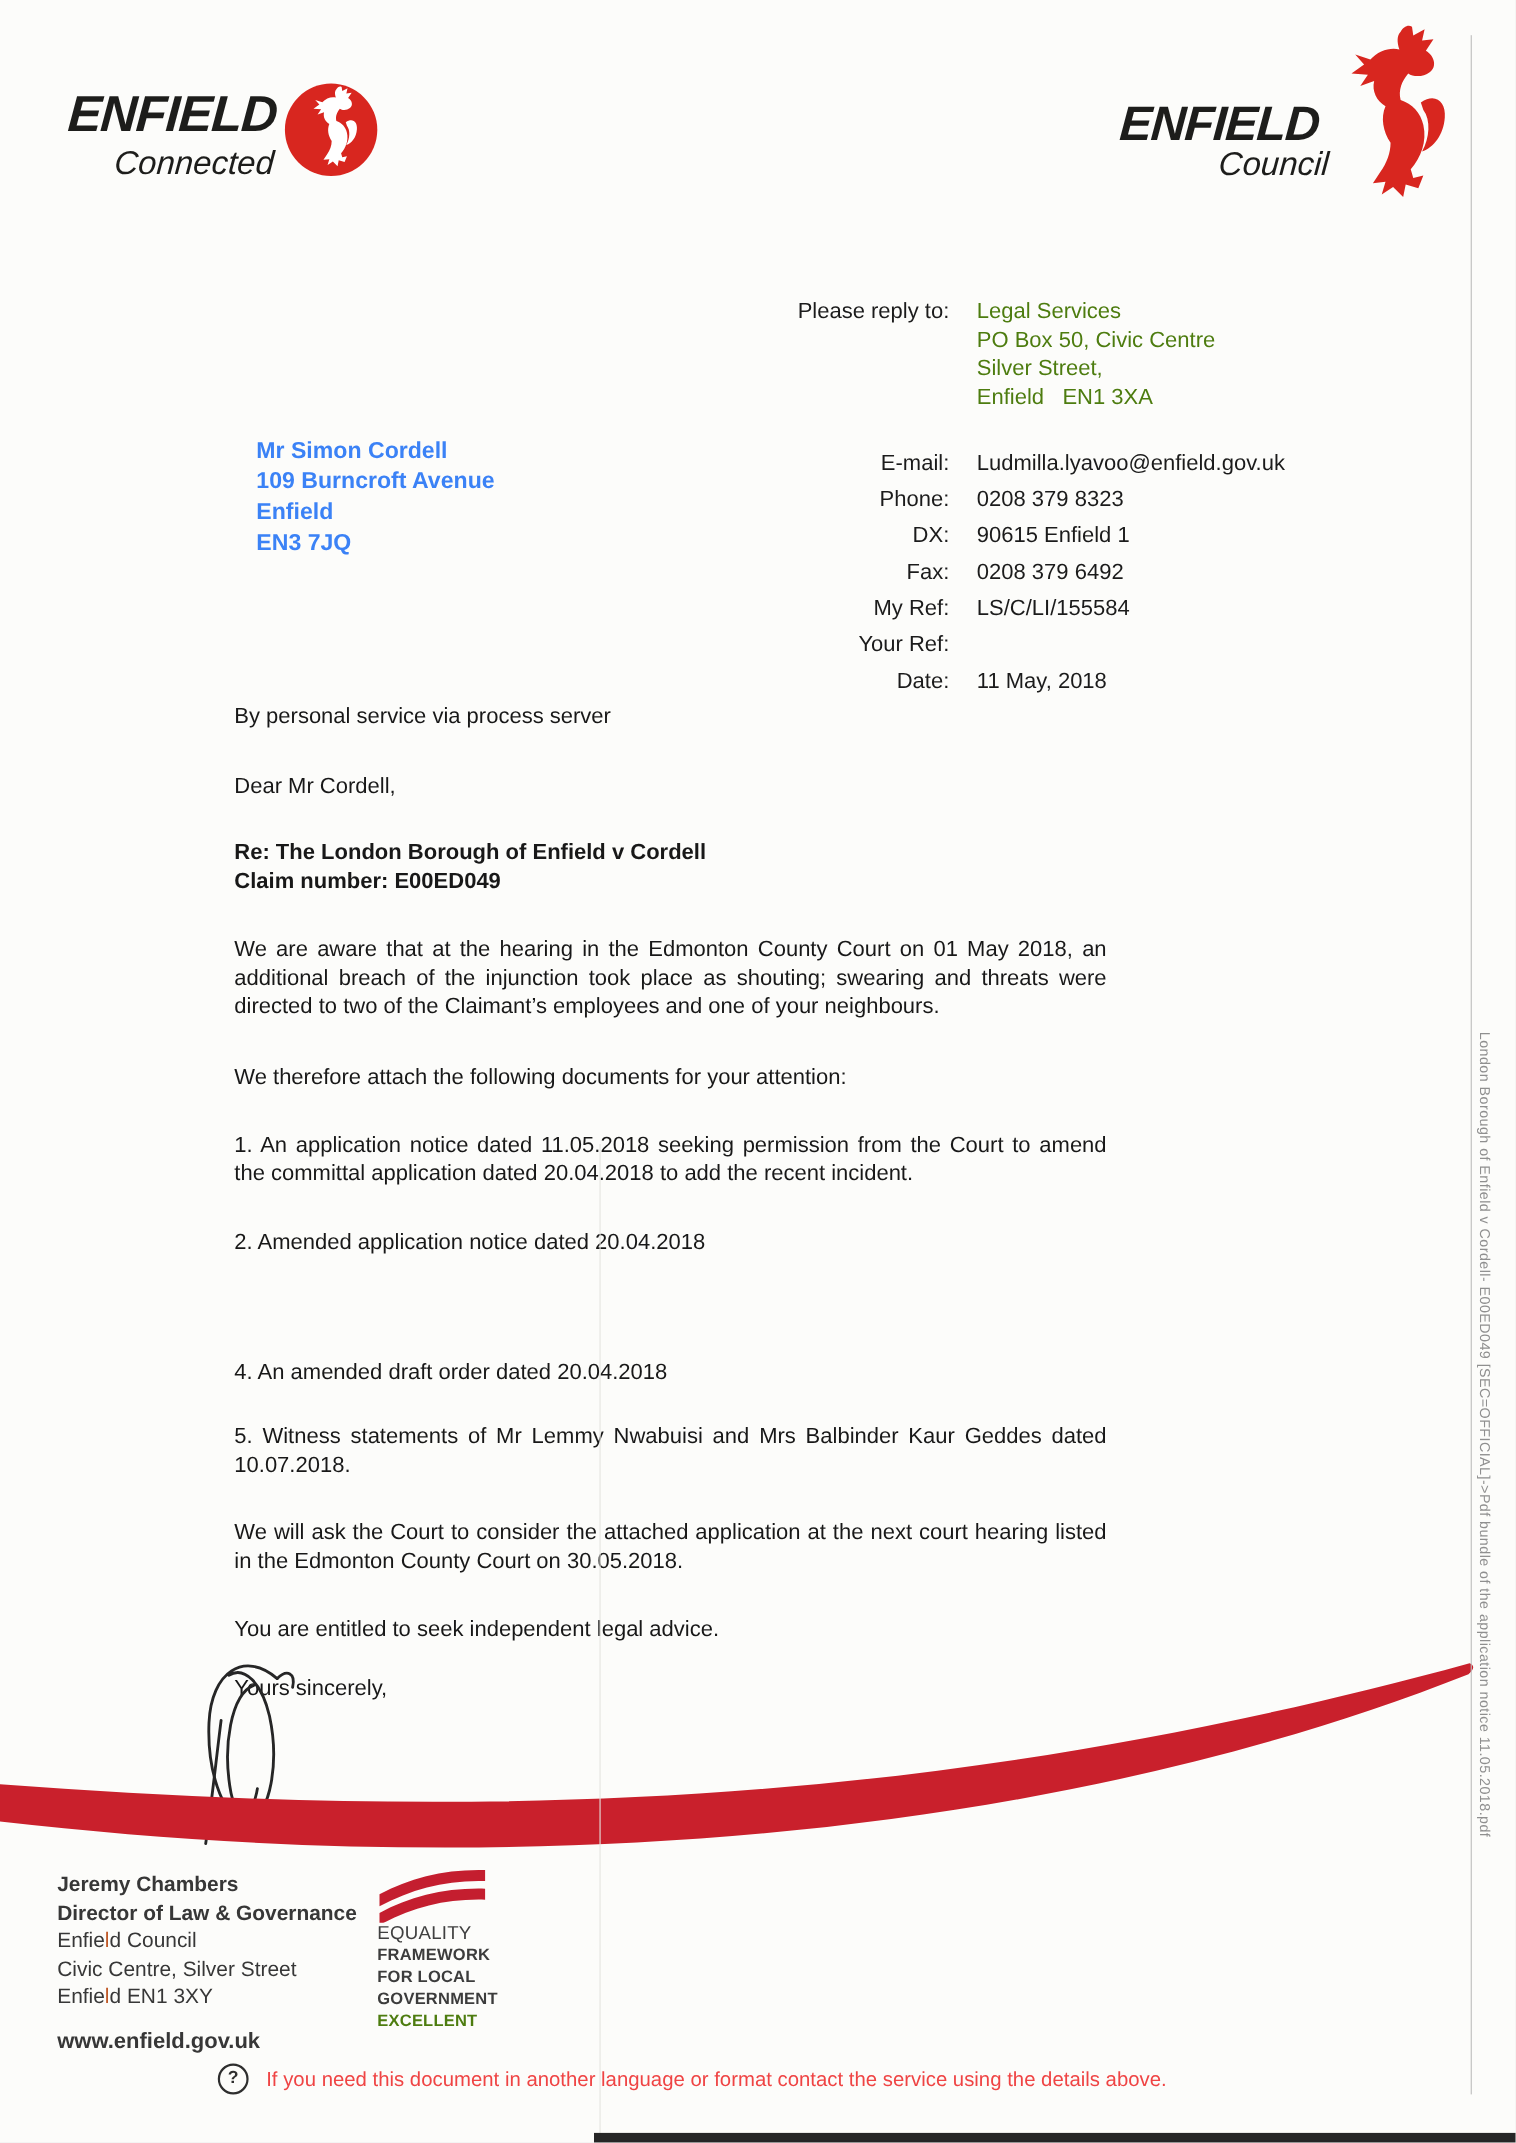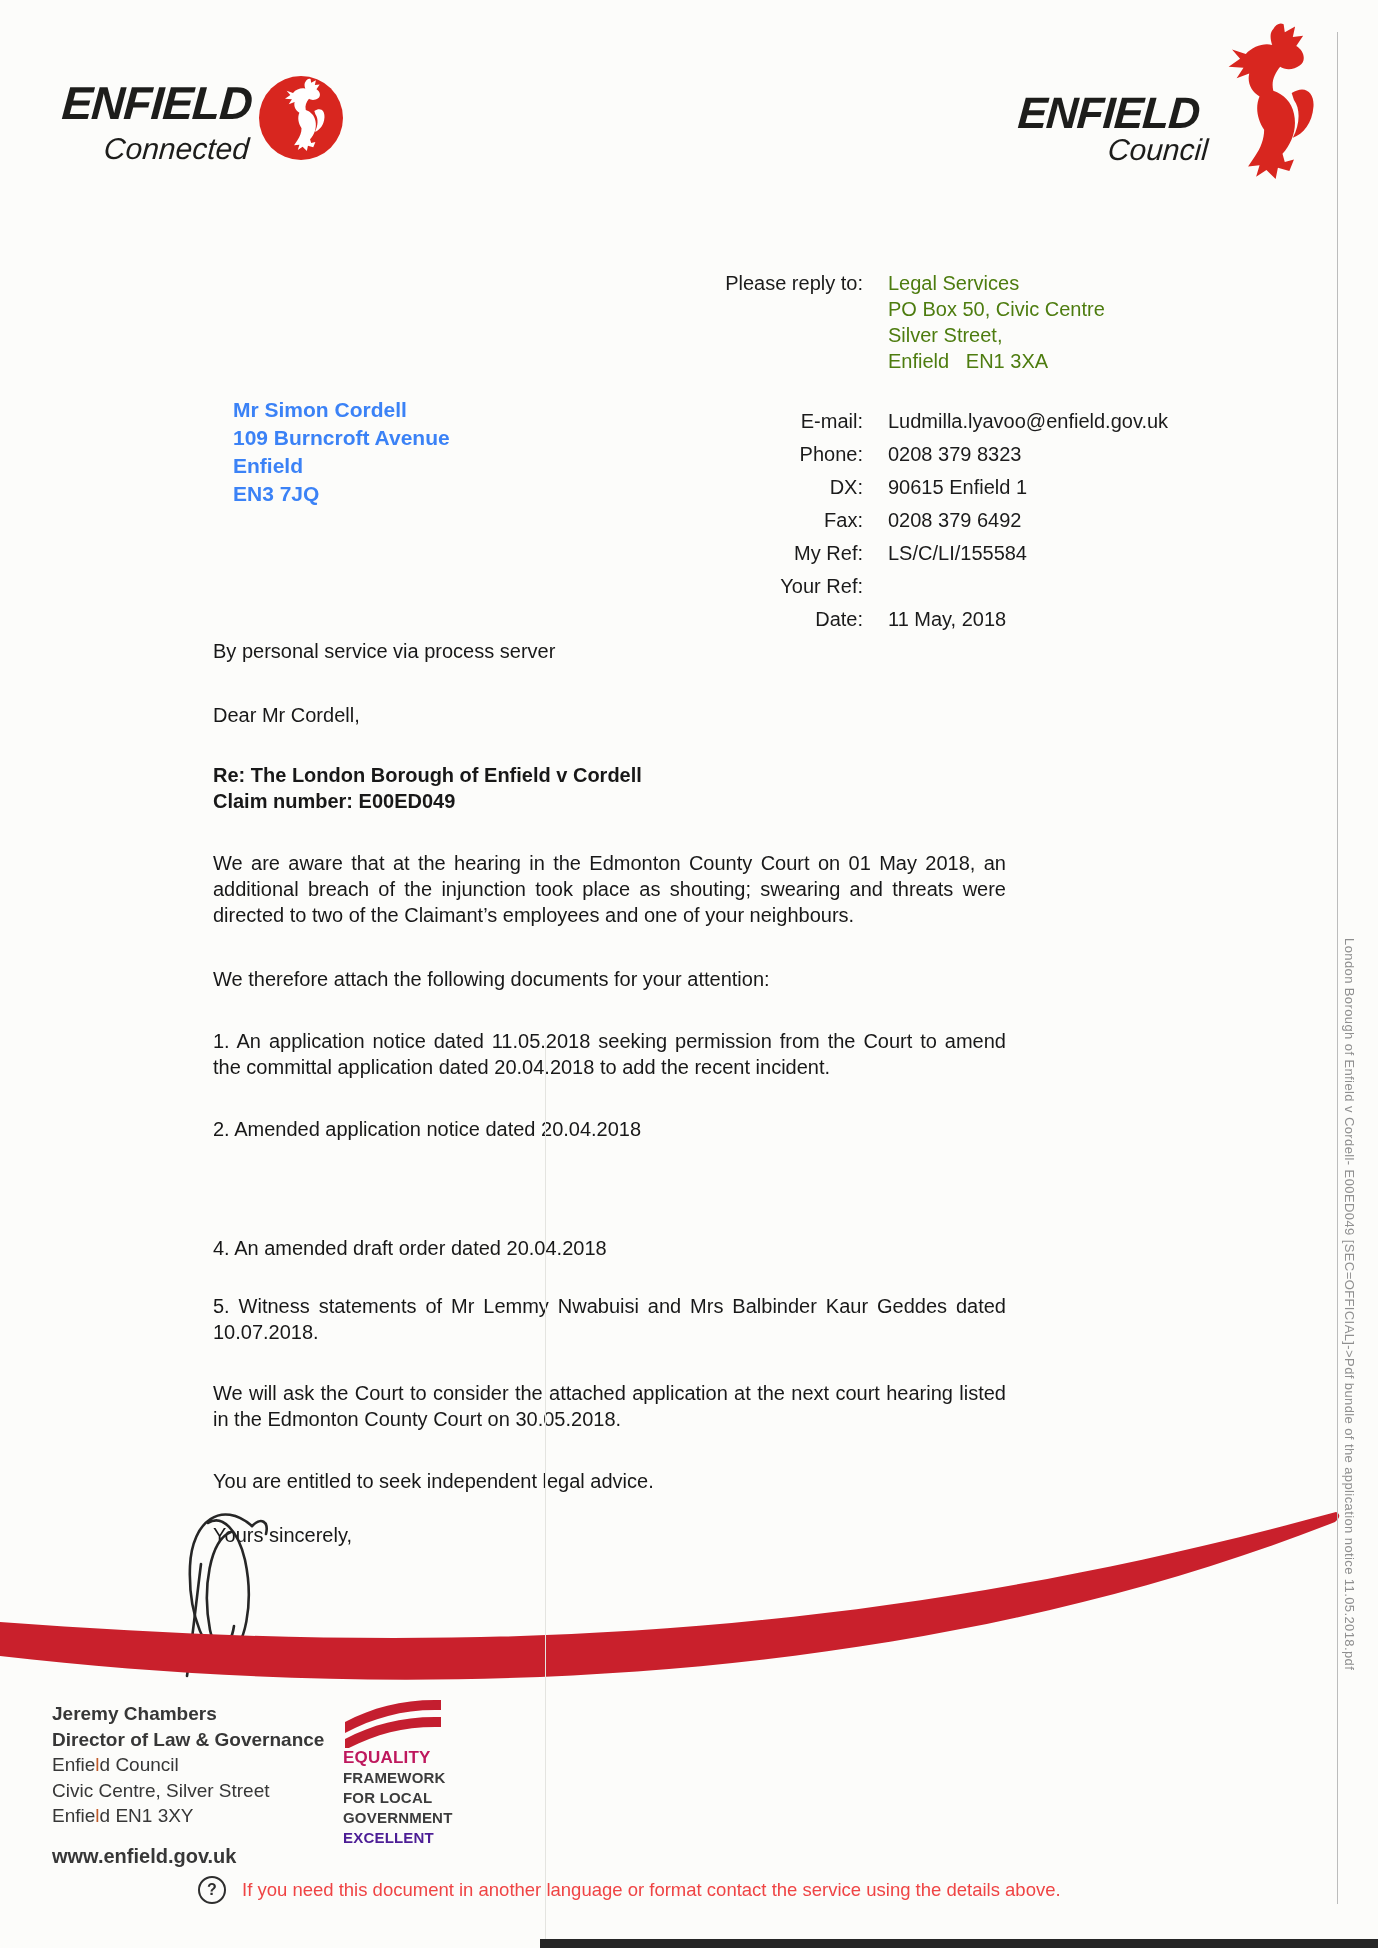--- a/index.html
+++ b/index.html
@@ -16,22 +16,22 @@
   .reply-lines div{font-size:20px;line-height:26px;color:#4d7c0f;}
   
   .recipient div{font-size:21px;font-weight:700;line-height:28px;color:#3b82f6;}
   .body-text{font-size:20px;line-height:26px;color:#181818;width:793px;}
   .just{text-align:justify;}
   .bold{font-weight:700;}
   
   .foot-line{font-size:19px;line-height:25.5px;color:#373737;}
   .accent-l{color:#c05a28;}
   .eq-line{font-size:15px;line-height:20px;color:#3c3c3c;font-weight:600;letter-spacing:.2px;}
-  .eq-first{font-size:17px;font-weight:700;color:#be185d;}
-  .eq-last{color:#4c1d95;font-weight:800;}
+  .eq-first{font-size:17px;font-weight:400;color:#404040;}
+  .eq-last{color:#4d7c0f;font-weight:800;}
   .q-icon{width:24px;height:24px;border:2.5px solid #2e2e2e;border-radius:50%;
           display:flex;align-items:center;justify-content:center;
           font-size:16px;font-weight:700;color:#2e2e2e;}
   .margin-note{writing-mode:vertical-rl;text-orientation:mixed;font-size:13px;color:#8f8f8f;
                letter-spacing:.4px;white-space:nowrap;}
   svg{display:block;}
 </style>
 </head>
 <body>
 

